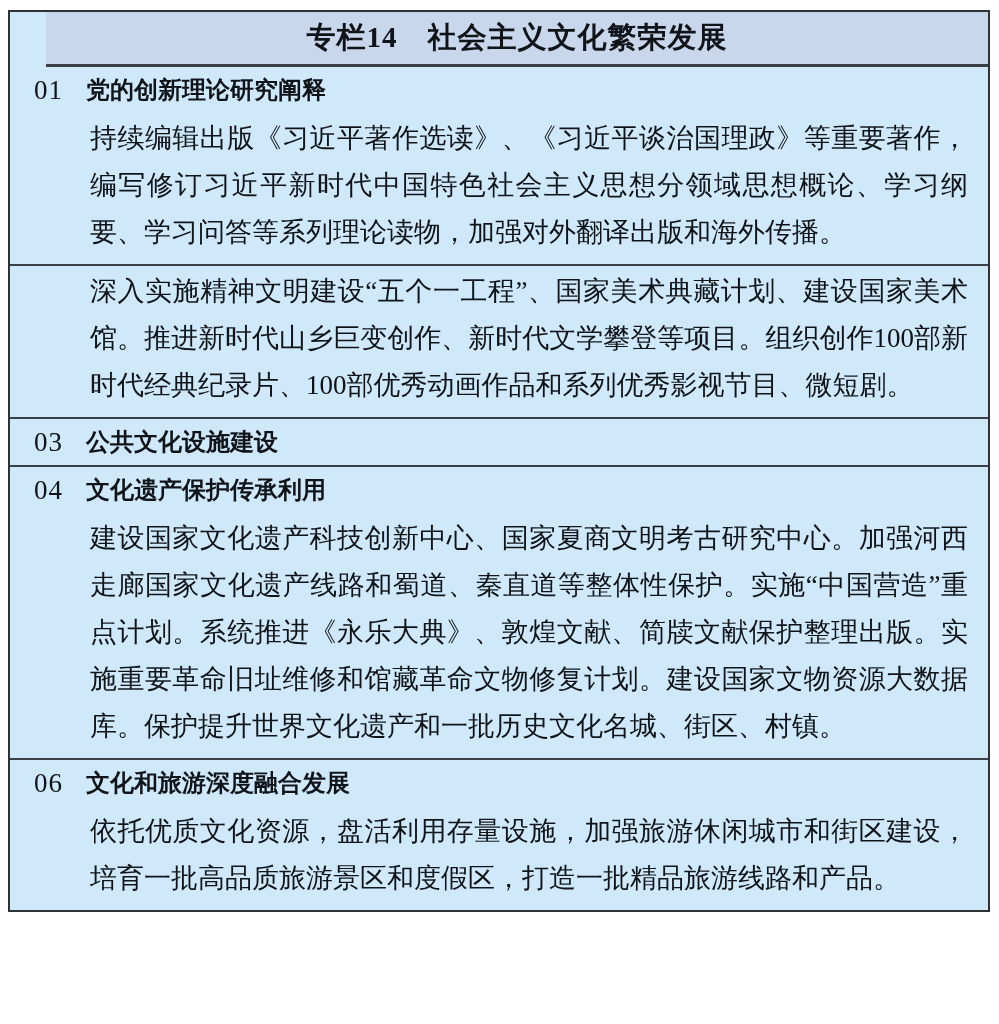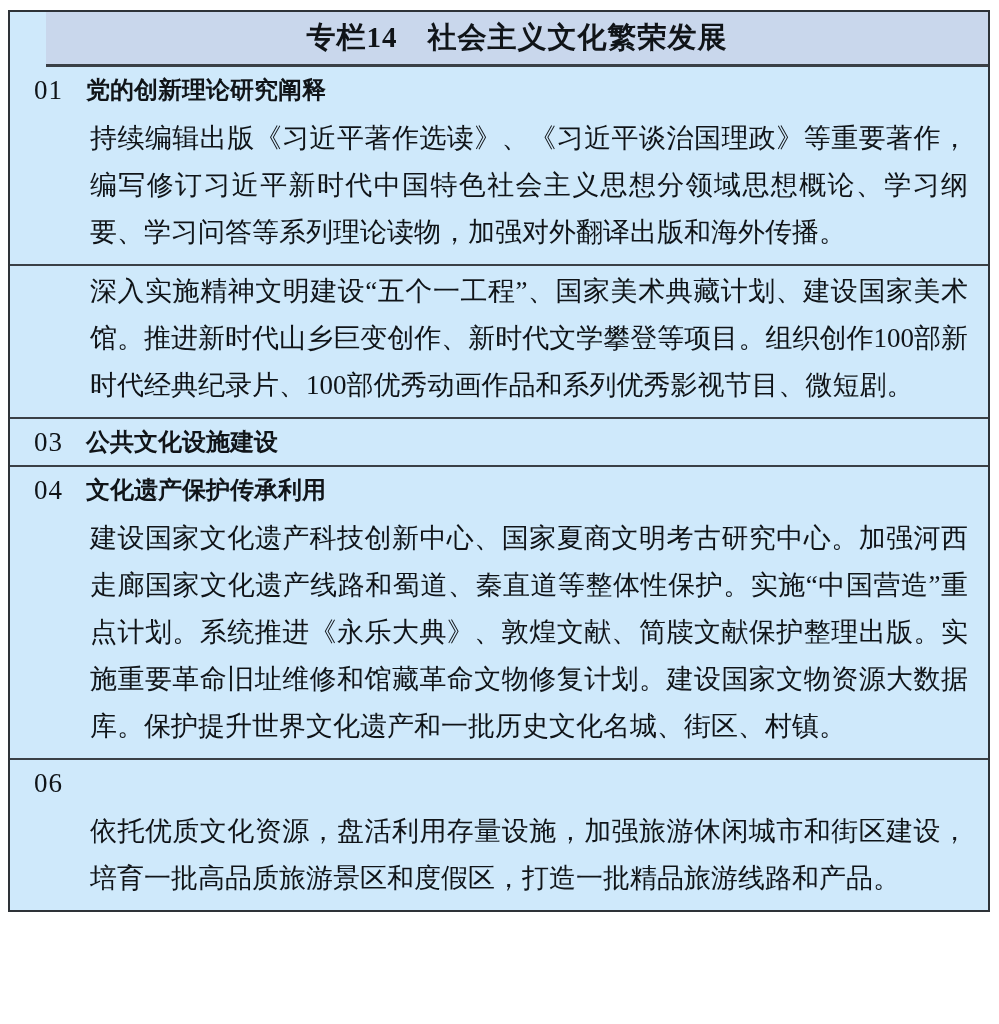--- a/index.html
+++ b/index.html
@@ -100,18 +100,19 @@
       <div class="section-head">
         <span class="section-number">04</span>
         <span class="section-title">文化遗产保护传承利用</span>
       </div>
       <div class="section-body">建设国家文化遗产科技创新中心、国家夏商文明考古研究中心。加强河西走廊国家文化遗产线路和蜀道、秦直道等整体性保护。实施“中国营造”重点计划。系统推进《永乐大典》、敦煌文献、简牍文献保护整理出版。实施重要革命旧址维修和馆藏革命文物修复计划。建设国家文物资源大数据库。保护提升世界文化遗产和一批历史文化名城、街区、村镇。</div>
     </div>
 
     <div class="section">
       <div class="section-head">
         <span class="section-number">06</span>
+        <span class="section-title">文化和旅游深度融合发展</span>
       </div>
       <div class="section-body">依托优质文化资源，盘活利用存量设施，加强旅游休闲城市和街区建设，培育一批高品质旅游景区和度假区，打造一批精品旅游线路和产品。</div>
     </div>
 
   </div>
 </div>
 
 </body></html>

